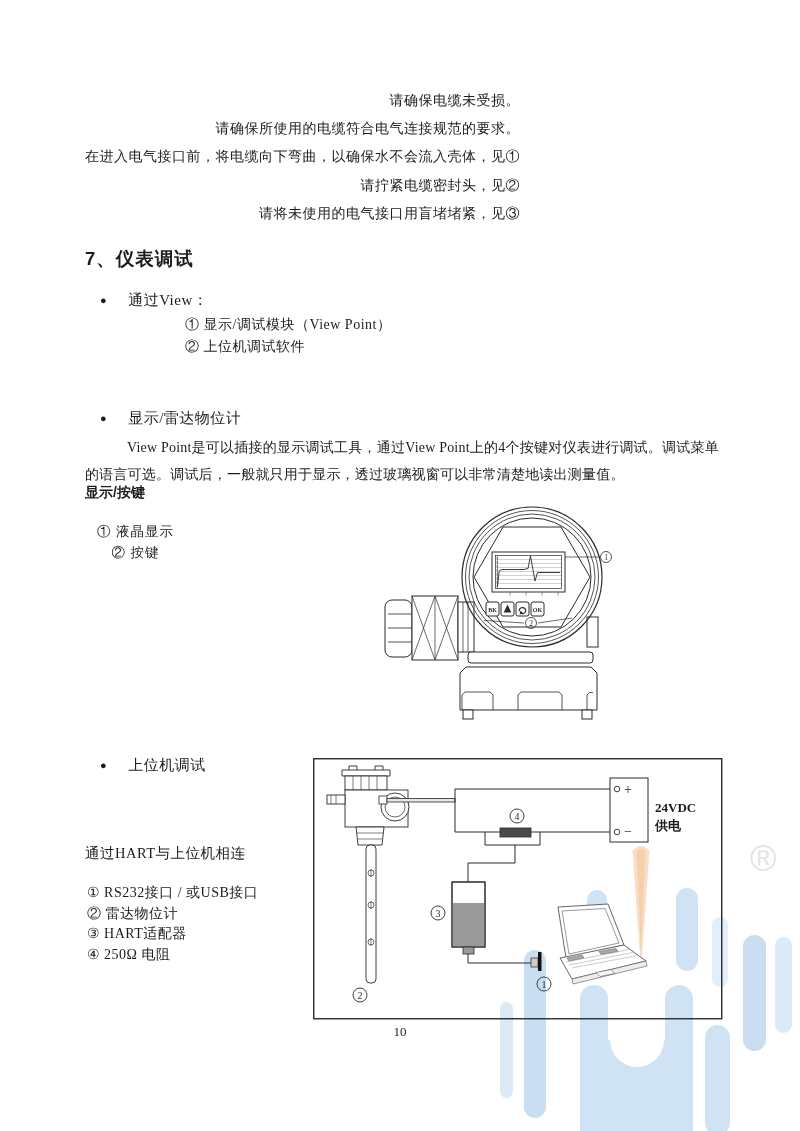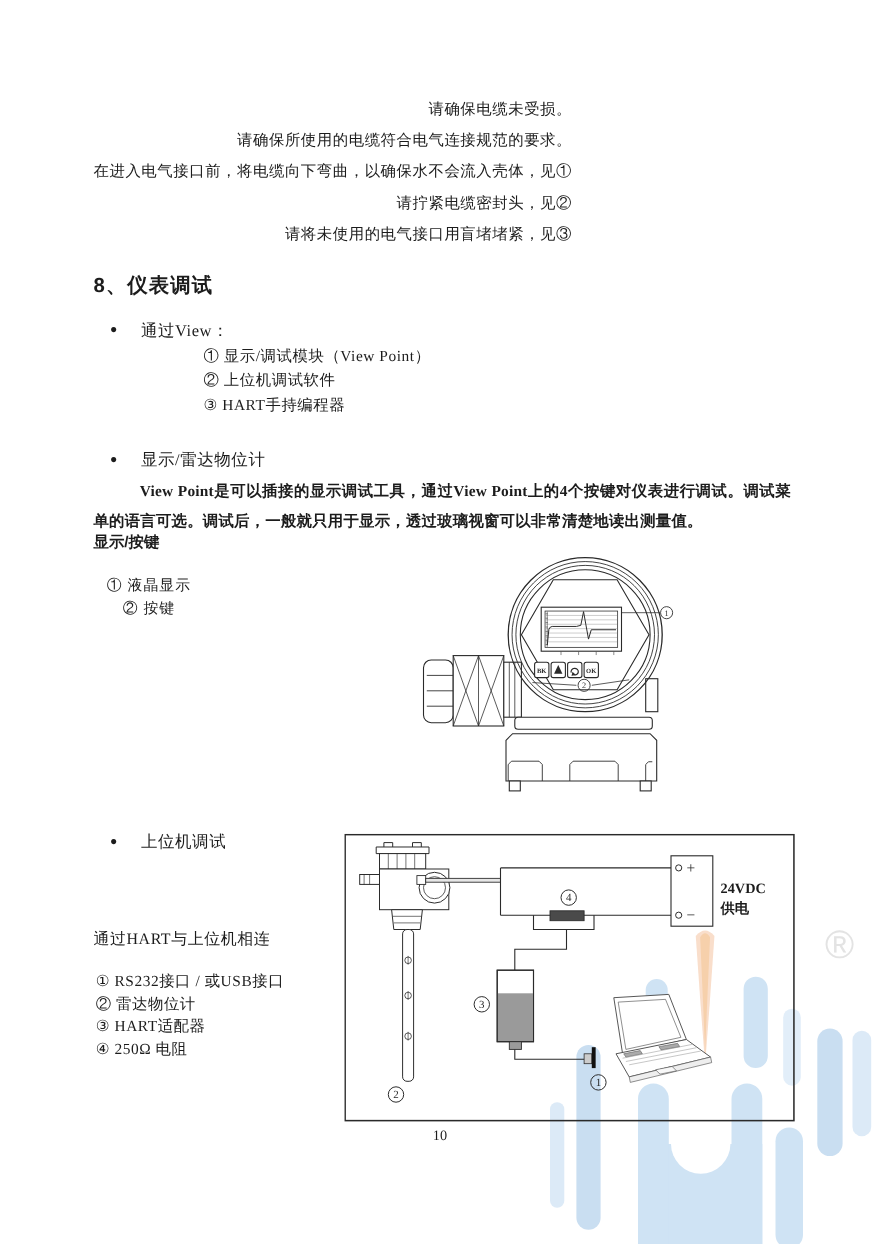--- a/index.html
+++ b/index.html
@@ -6,21 +6,21 @@
   .page{position:relative;width:800px;height:1131px;background:#ffffff;margin:0 auto;
         overflow:hidden;font-family:"Liberation Serif","DejaVu Serif",serif;color:#1c1c1c;}
   .abs{position:absolute;}
   .intro{left:85px;top:87px;font-size:14px;line-height:28.2px;letter-spacing:0.5px;text-align:right;}
   .sec-title{left:85px;top:246px;font-size:18.5px;font-weight:bold;
              font-family:"Liberation Sans","DejaVu Sans",sans-serif;letter-spacing:1px;}
   .bullet-row{display:flex;align-items:center;font-size:15px;letter-spacing:0.5px;}
   .bullet-row .dot{font-size:11px;margin-right:21px;transform:translateY(-1px);}
   .methods-items{left:185px;top:314px;font-size:14px;line-height:22.3px;letter-spacing:0.5px;}
   .paragraph{left:85px;top:434px;width:634px;font-size:14px;line-height:27.2px;
-             text-align:justify;text-indent:42px;letter-spacing:0.2px;font-weight:bold;}
+             text-align:justify;text-indent:42px;letter-spacing:0.2px;}
   .subhead{left:85px;top:484px;font-size:14px;font-weight:bold;
            font-family:"Liberation Sans","DejaVu Sans",sans-serif;}
   .dm-legend{left:97px;top:521px;font-size:13.5px;line-height:21px;letter-spacing:1px;text-align:center;}
   .hd-desc{left:85px;top:844px;font-size:14.5px;letter-spacing:0.5px;}
   .hd-legend{left:87px;top:883px;font-size:14px;line-height:20.6px;letter-spacing:0.5px;}
   .footer{left:0;top:1024px;width:800px;text-align:center;font-size:13px;}
   .wm-reg{left:750px;top:838px;font-size:36px;color:#e3e3e3;
           font-family:"Liberation Sans","DejaVu Sans",sans-serif;}
   svg text{font-family:"Liberation Serif","DejaVu Serif",serif;}
   .z0{z-index:0;} .z1{z-index:1;} .z2{z-index:2;}
@@ -54,30 +54,29 @@
   <div class="abs z0 wm-reg">®</div>
 
   <div class="abs z2 intro">
     <div>请确保电缆未受损。</div>
     <div>请确保所使用的电缆符合电气连接规范的要求。</div>
     <div>在进入电气接口前，将电缆向下弯曲，以确保水不会流入壳体，见①</div>
     <div>请拧紧电缆密封头，见②</div>
     <div>请将未使用的电气接口用盲堵堵紧，见③</div>
   </div>
 
-  <div class="abs z2 sec-title">8、仪表调试</div>
+  <div class="abs z2 sec-title">7、仪表调试</div>
 
   <div class="abs z2 bullet-row" style="left:100px;top:291px;">
     <span class="dot">●</span>
     <span>通过View：</span>
   </div>
   <div class="abs z2 methods-items">
     <div>① 显示/调试模块（View Point）</div>
     <div>② 上位机调试软件</div>
-    <div>③ HART手持编程器</div>
   </div>
 
   <div class="abs z2 bullet-row" style="left:100px;top:409px;">
     <span class="dot">●</span>
     <span>显示/雷达物位计</span>
   </div>
   <div class="abs z2 paragraph">View Point是可以插接的显示调试工具，通过View Point上的4个按键对仪表进行调试。调试菜单的语言可选。调试后，一般就只用于显示，透过玻璃视窗可以非常清楚地读出测量值。</div>
   <div class="abs z2 subhead">显示/按键</div>
   <div class="abs z2 dm-legend">
     <div>①  液晶显示</div>

